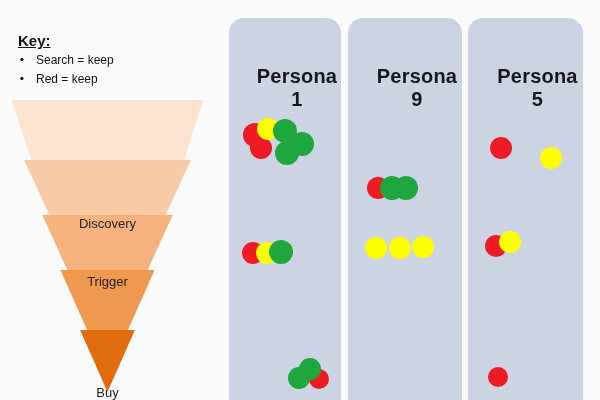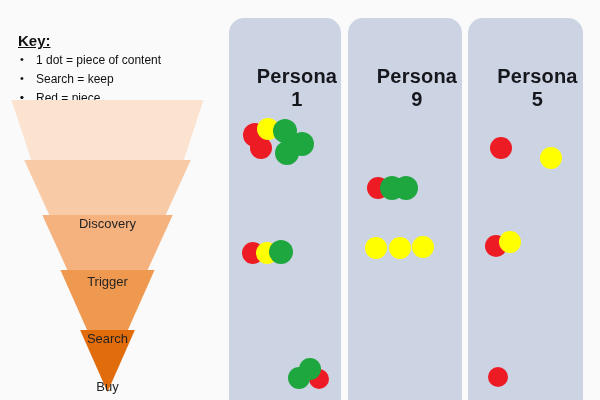--- a/index.html
+++ b/index.html
@@ -15,21 +15,21 @@
   .key-list{list-style:none;margin:0;padding:0;font-size:12px;color:#111;}
   .key-list li{position:relative;padding-left:18px;margin:0 0 4px 0;line-height:1.25;}
   .key-list li .bullet{position:absolute;left:2px;top:0;font-size:11px;}
   
   .funnel-wrap{position:absolute;left:0;top:95px;width:220px;height:305px;}
   .funnel-svg{position:absolute;left:0;top:0;}
   .funnel-label{
     position:absolute;left:0;width:215px;text-align:center;
     font-size:13px;color:#242424;pointer-events:none;
   }
-  .fl-0{top:121px}.fl-1{top:179px}.fl-2{top:236px}.fl-3{top:284px}
+  .fl-0{top:121px}.fl-1{top:179px}.fl-2{top:236px}.fl-3{top:290px}
   
   .column{
     position:absolute;top:18px;height:396px;border-radius:15px;
   }
   .col-0{left:229px;width:112px;}
   .col-1{left:348px;width:114px;}
   .col-2{left:468px;width:115px;}
   .column h2{
     margin:47px 0 0 0;text-align:center;font-size:20px;font-weight:700;
     color:#16161d;letter-spacing:0.2px;padding-left:24px;
@@ -37,38 +37,37 @@
   
   .dots-layer{position:absolute;left:0;top:0;width:600px;height:400px;pointer-events:none;}
   .dot{position:absolute;border-radius:50%;}
 </style>
 </head>
 <body>
 
 <div class="key">
   <p class="key-title">Key:</p>
   <ul class="key-list">
-    <li><span class="bullet">•</span><span>1 dot = piece of content</span></li>
+    <li><span class="bullet">•</span></li>
     <li><span class="bullet">•</span><span>Search = keep</span></li>
     <li><span class="bullet">•</span></li>
-    <li><span class="bullet">•</span><span>Red = piece</span></li>
+    <li><span class="bullet">•</span><span>Red = keep</span></li>
   </ul>
 </div>
 
 <div class="funnel-wrap">
   <svg class="funnel-svg" width="220" height="305" viewBox="0 0 220 305">
     <polygon points="11.5,5 203.5,5 183.8,65 31.2,65" fill="#fbe3d0"></polygon>
     <polygon points="24.2,65 190.8,65 165.7,120 49.3,120" fill="#f8cba6"></polygon>
     <polygon points="42.3,120 172.7,120 147.6,175 67.4,175" fill="#f5b27e"></polygon>
     <polygon points="60.4,175 154.6,175 127.9,235 87.1,235" fill="#ef9950"></polygon>
     <polygon points="80.1,235 134.9,235 107.5,297" fill="#e16c0c"></polygon>
   </svg>
   <div class="funnel-label fl-0">Discovery</div>
   <div class="funnel-label fl-1">Trigger</div>
-  <div class="funnel-label fl-2">Search</div>
   <div class="funnel-label fl-3">Buy</div>
 
 </div>
 
 <div class="column col-0" style="background: rgb(204, 211, 226);">
   <h2>Persona 1</h2>
 </div>
 <div class="column col-1" style="background: rgb(204, 211, 226);">
   <h2>Persona 9</h2>
 </div>

